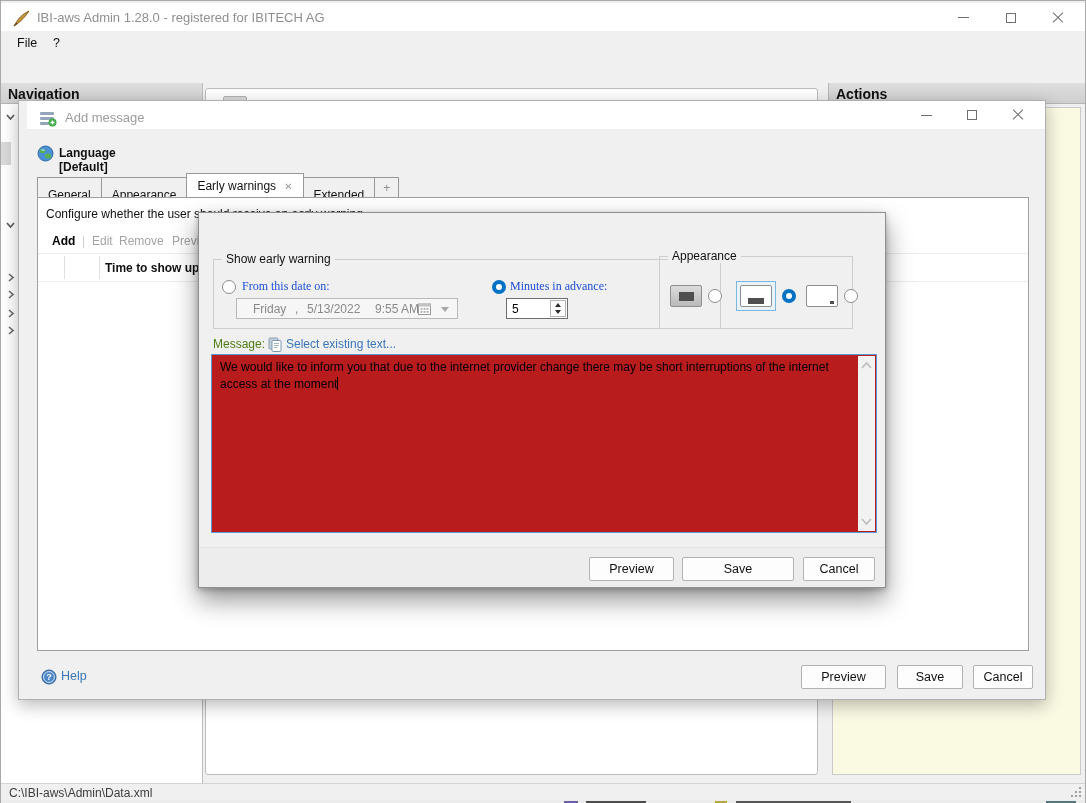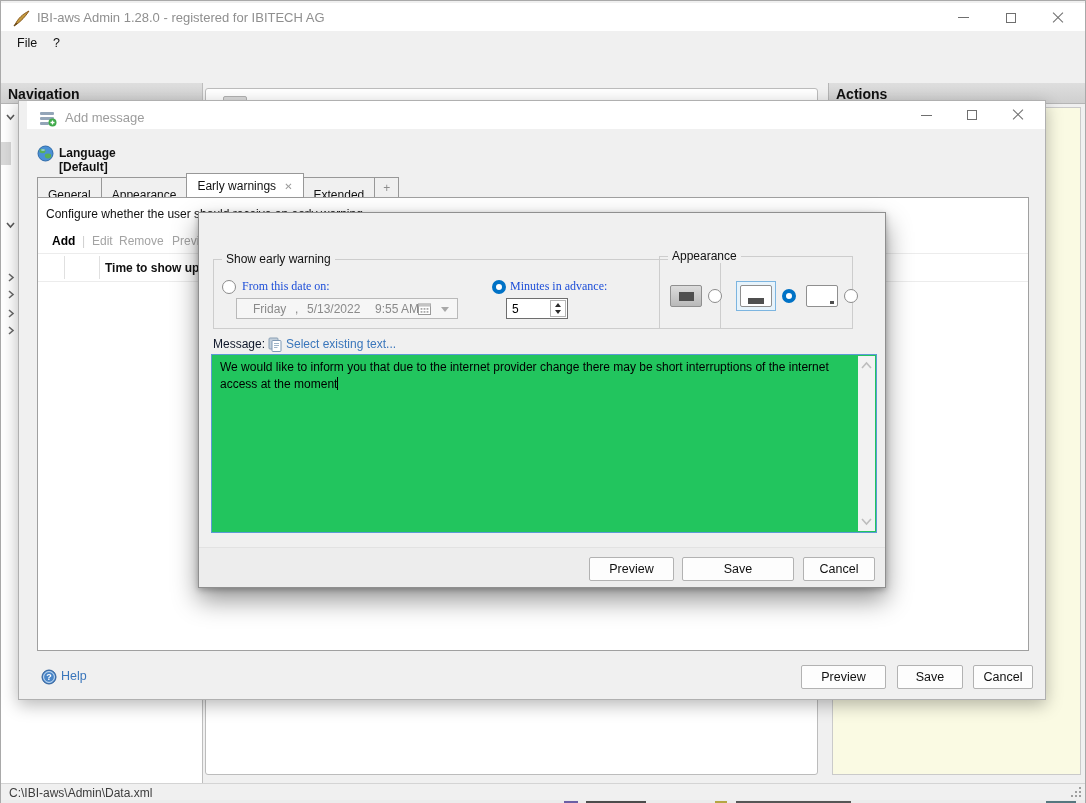--- a/index.html
+++ b/index.html
@@ -118,23 +118,23 @@
   .spin-up { top:0; } .spin-down { bottom:0; }
   .tri-s-up { width:0;height:0;border-left:3px solid transparent;border-right:3px solid transparent;border-bottom:4px solid #2b2b2b; }
   .tri-s-down { width:0;height:0;border-left:3px solid transparent;border-right:3px solid transparent;border-top:4px solid #2b2b2b; }
 
   .thumb { position:absolute; width:32px; height:22px; border:1px solid #8f8f8f; border-radius:2px; background:#fff; }
   .thumb-full { background:linear-gradient(#dcdcdc,#b9b9b9); }
   .thumb-inner { position:absolute; background:#4f4f4f; }
   .sel-wrap { position:absolute; border:1px solid #7cb5e0; background:#e7f3fb; width:40px; height:30px; }
 
   .msg-row { position:absolute; left:14px; top:124px; height:16px; }
-  .msg-label { position:absolute; left:0; top:0; color:#0f172a; }
+  .msg-label { position:absolute; left:0; top:0; color:#4d7c0f; }
   .msg-link { position:absolute; left:73px; top:0; color:#3a76bb; width:200px; }
-  .warn-textarea { position:absolute; left:12px; top:141px; width:666px; height:179px; background:#22c55e;
+  .warn-textarea { position:absolute; left:12px; top:141px; width:666px; height:179px; background:#b91c1c;
                    border:1px solid #5b9bd5; }
   .ta-text { position:absolute; left:8px; top:4px; right:26px; color:#000; line-height:17px; }
   .caret { display:inline-block; width:1px; height:13px; background:#000; vertical-align:-2px; }
   .ta-scroll { position:absolute; right:1px; top:1px; bottom:1px; width:17px; background:#f2f2f2; }
   .warn-footer { position:absolute; left:0; right:0; bottom:0; height:40px; background:#ededed;
                  border-top:1px solid #e2e2e2; }
 
   svg { display:block; }
 </style>
 </head>

